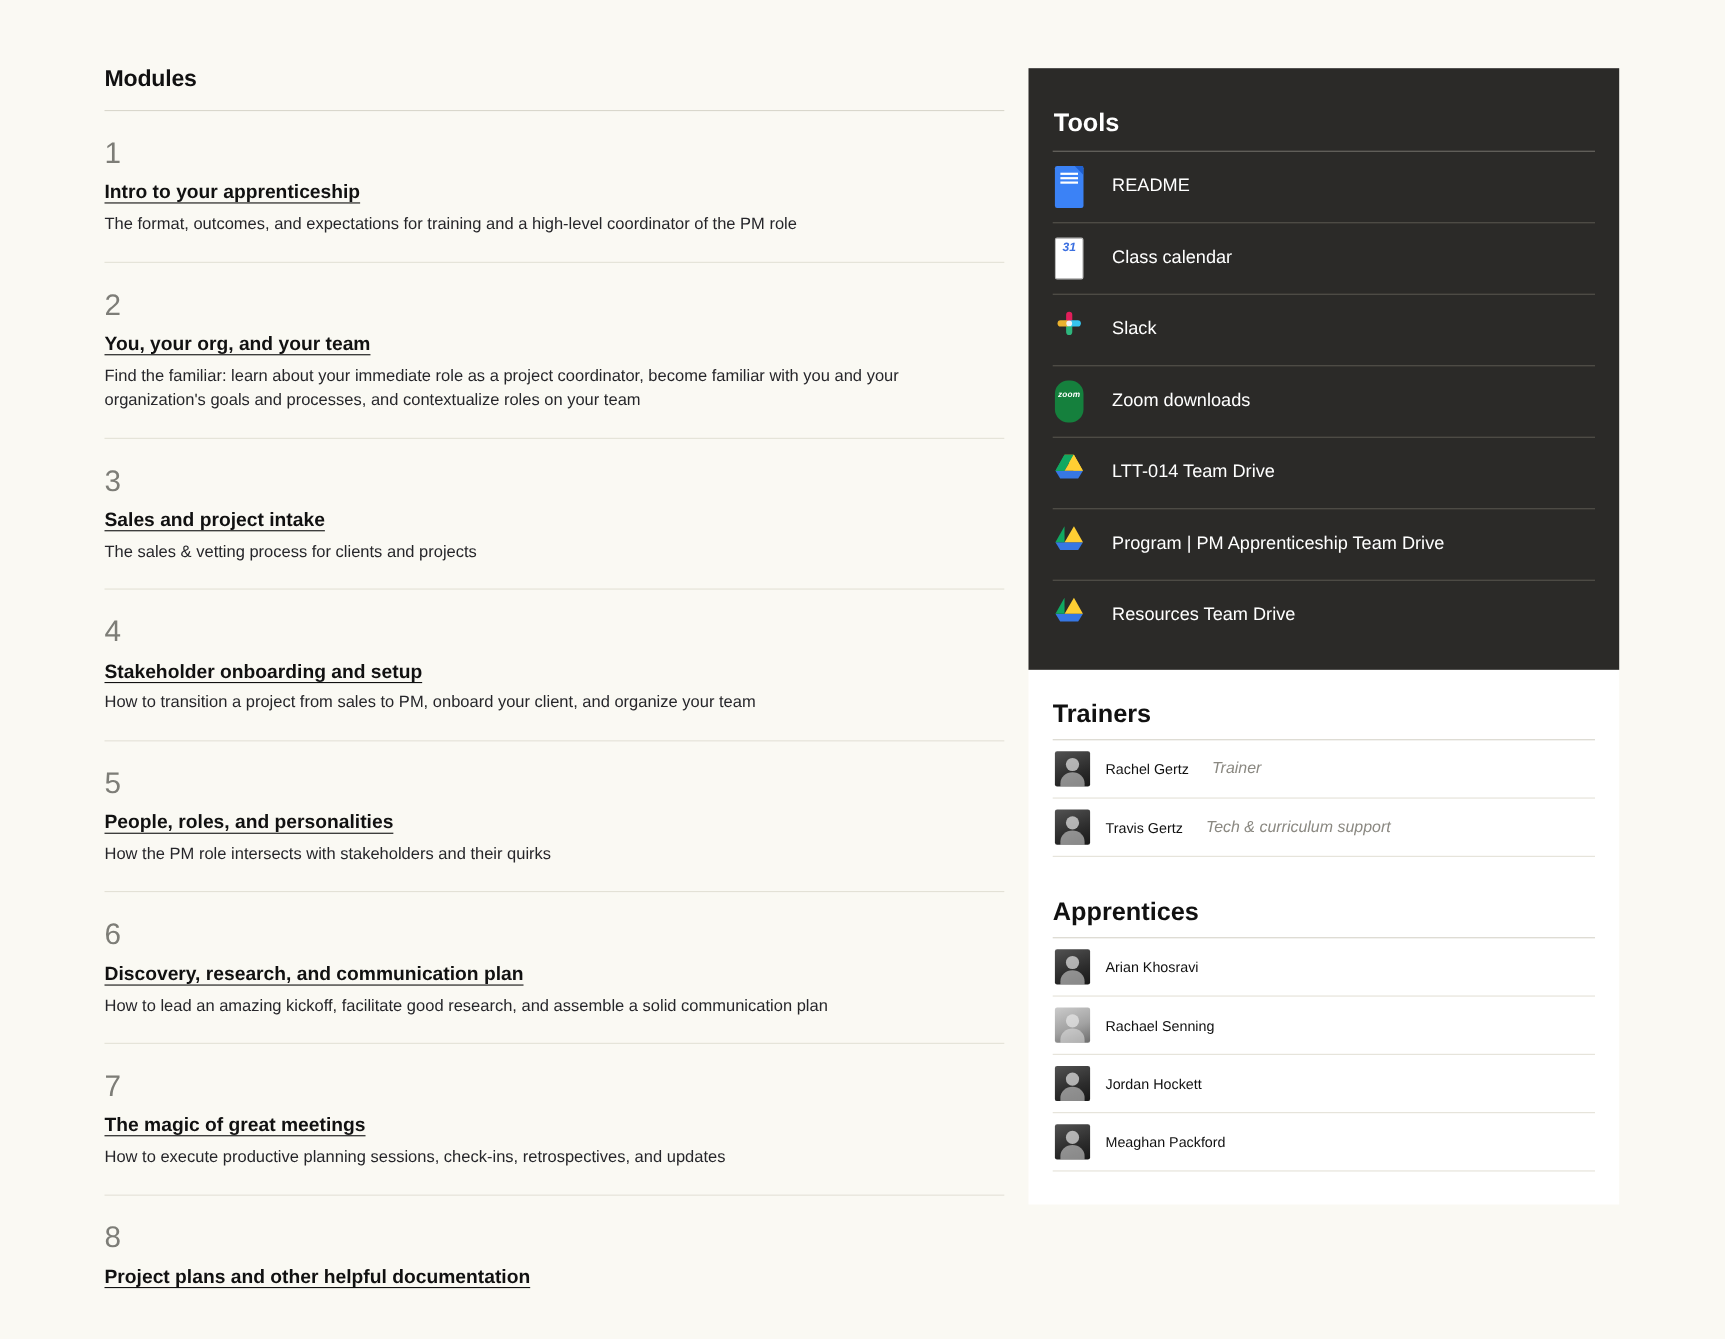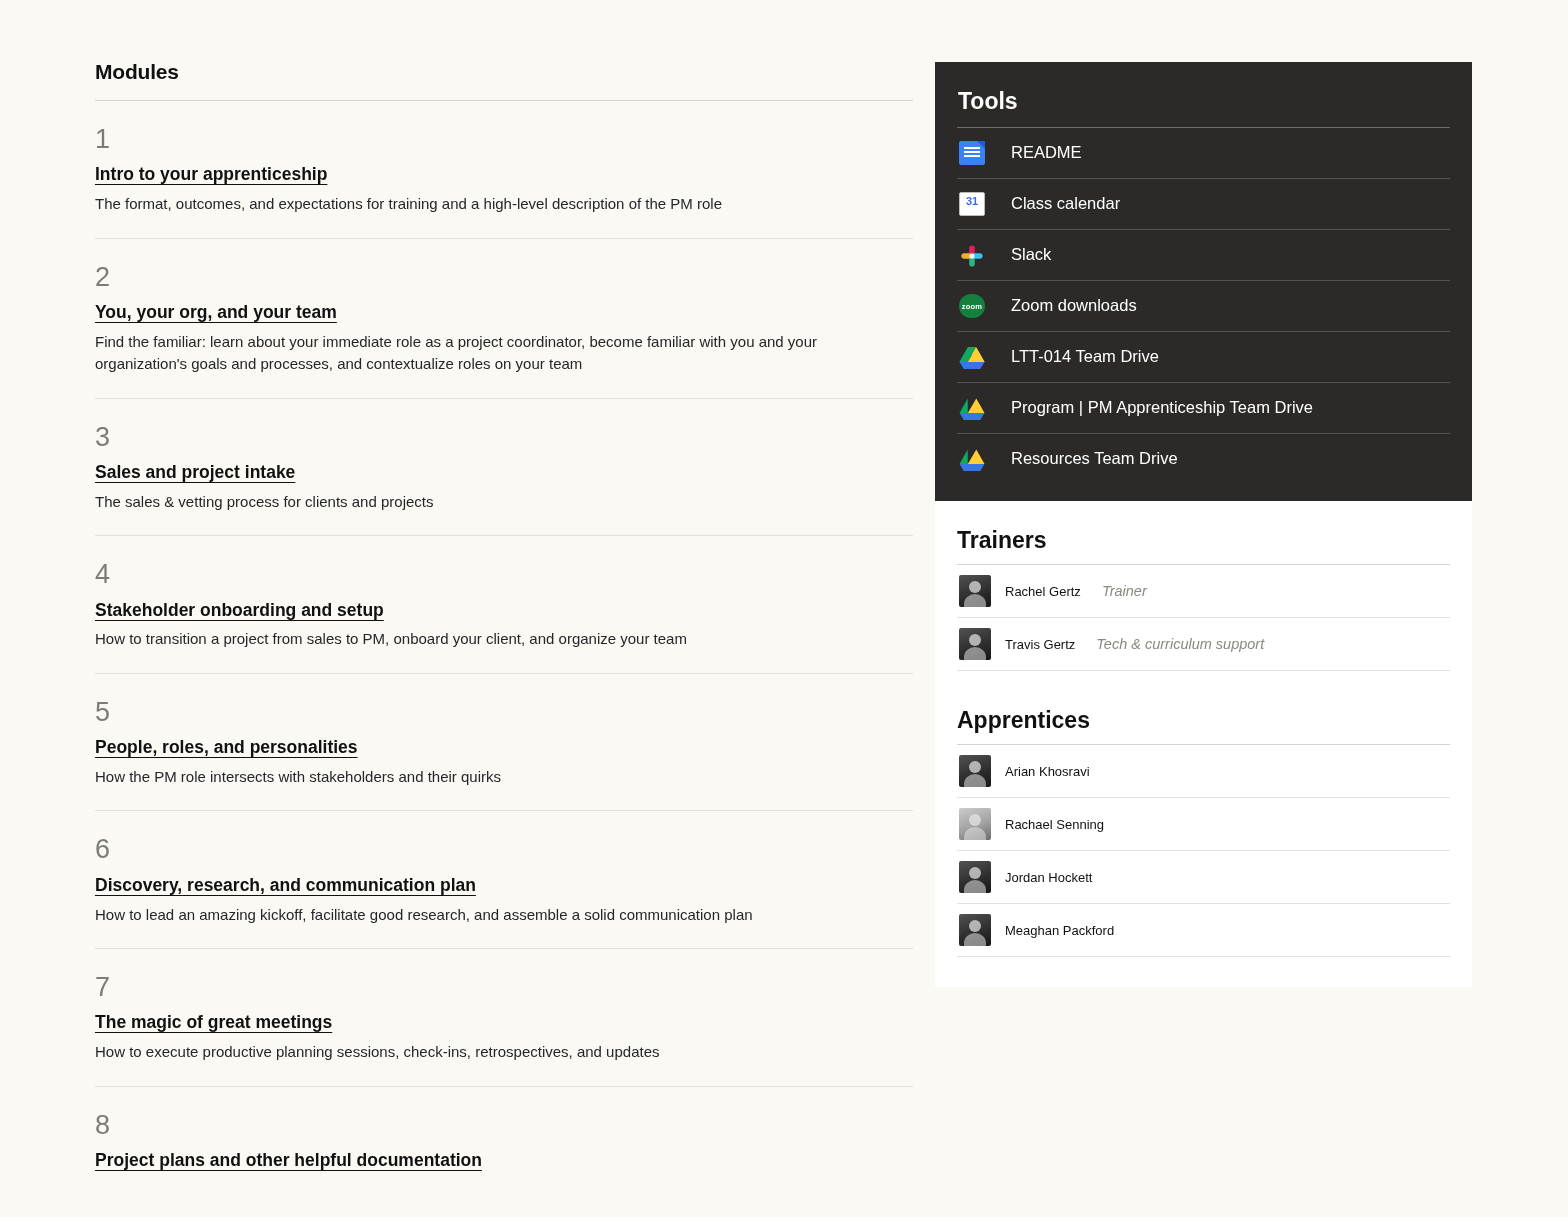--- a/index.html
+++ b/index.html
@@ -71,21 +71,21 @@
   .right-col {
     position: absolute;
     left: 935px;
     top: 62px;
     width: 537px;
   }
 
   
   .tools-panel {
     background: #2b2a28;
-    padding: 26px 22px 26px 22px;
+    padding: 36px 22px 26px 22px;
   }
   .tools-title {
     color: #fff;
     font-size: 23px;
     font-weight: bold;
     margin: 0 0 12px 0;
     padding-left: 1px;
   }
   .tools-rule {
     height: 1px;
@@ -101,24 +101,25 @@
     cursor: pointer;
   }
   .tool-row:last-child { border-bottom: none; padding-bottom: 4px; }
   .tool-label {
     color: #ffffff;
     font-size: 16.5px;
     line-height: 1.2;
   }
   .ico {
     width: 26px;
-    height: 24px;
+    height: 38px;
     flex: 0 0 26px;
     position: relative;
     display: inline-block;
+    font-style: italic;
   }
   
   .ico-docs {
     background: #3b82f6;
     border-radius: 2px;
   }
   .ico-docs::before {
     content: "";
     position: absolute;
     left: 5px; top: 6px; right: 5px;
@@ -253,21 +254,21 @@
 
   <div class="top-strip"></div>
 
   <div class="modules-col">
     <h1 class="modules-title">Modules</h1>
     <div class="modules-rule"></div>
 
     <div class="module">
       <div class="module-num">1</div>
       <a class="module-title">Intro to your apprenticeship</a>
-      <div class="module-desc">The format, outcomes, and expectations for training and a high-level description of the PM role</div>
+      <div class="module-desc">The format, outcomes, and expectations for training and a high-level coordinator of the PM role</div>
     </div>
 
     <div class="module">
       <div class="module-num">2</div>
       <a class="module-title">You, your org, and your team</a>
       <div class="module-desc">Find the familiar: learn about your immediate role as a project coordinator, become familiar with you and your organization's goals and processes, and contextualize roles on your team</div>
     </div>
 
     <div class="module">
       <div class="module-num">3</div>

